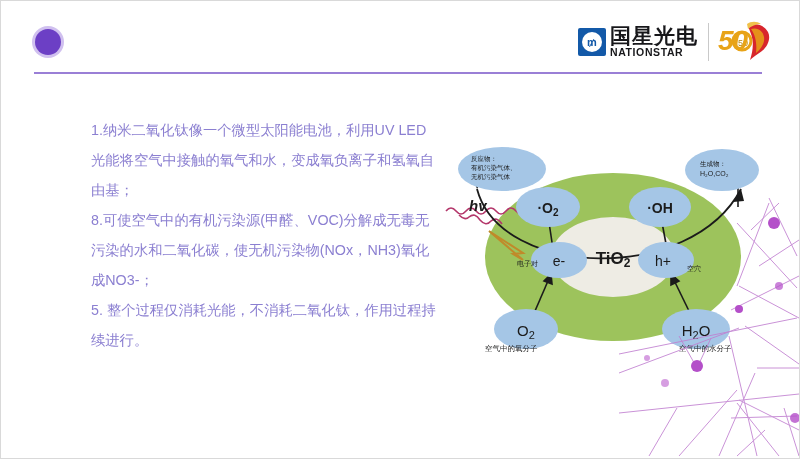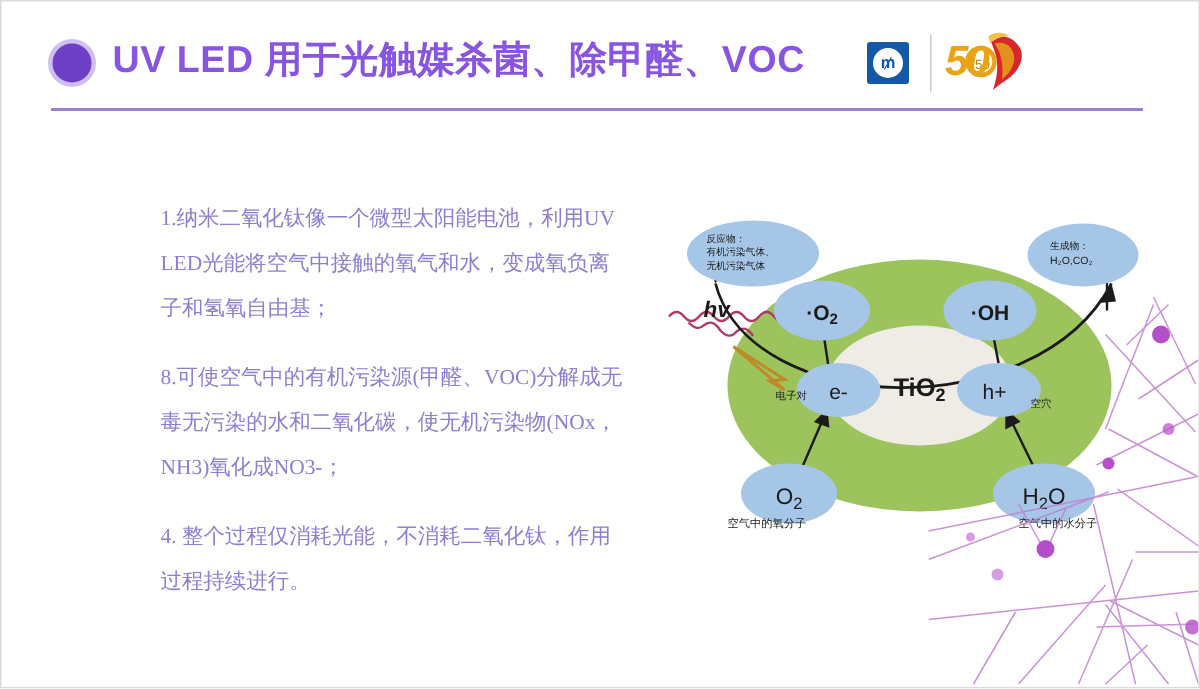--- a/index.html
+++ b/index.html
@@ -133,21 +133,21 @@
   
   #body-text {
     position: absolute;
     left: 90px;
     top: 114px;
     width: 345px;
     color: #8b7fd1;
     font-size: 14.3px;
     line-height: 30px;
   }
-  #body-text p { margin: 16px; font-family: Liberation Serif, serif; }
+  #body-text p { margin: 0; }
 
   
   #diagram {
     position: absolute;
     left: 440px;
     top: 128px;
     width: 345px;
     height: 235px;
   }
   #diagram svg { display: block; }
@@ -169,46 +169,49 @@
 </style>
 </head>
 <body>
 
 <div id="slide">
 
   <div id="header">
 
     <div id="title-bullet"></div>
 
-    <div id="title-text">UV LED 用于光触媒杀菌、除甲醛、VOC</div>
 
     <div id="title-rule"></div>
 
     <div id="brand">
       <div id="brand-mark">
         <div class="disc">₥</div>
+      </div>
+      <div id="brand-names">
+        <div id="brand-cn">国星光电</div>
+        <div id="brand-en">NATIONSTAR</div>
       </div>
       <div id="brand-sep"></div>
       <div id="anniv">
         <div id="anniv-num">50</div>
         <svg width="56" height="44" viewBox="0 0 56 44">
           <path d="M30 6 C38 2, 46 5, 50 12 C53 18, 50 26, 44 31 C40 34, 35 37, 32 40 C35 31, 36 22, 33 14 Z" fill="#d8262c"></path>
           <path d="M33 9 C40 7, 45 11, 46 17 C47 23, 43 29, 38 33 C39 25, 38 16, 33 9 Z" fill="#e8a317" opacity=".85"></path>
           <path d="M29 4 C33 1, 39 1, 43 4 C38 4, 33 6, 30 9 Z" fill="#f0c14b"></path>
           <circle cx="24" cy="21" r="9" fill="none" stroke="#e8a317" stroke-width="3"></circle>
           <text x="20" y="26" font-size="9" fill="#b8860b" font-family="'Liberation Sans',sans-serif">50</text>
         </svg>
       </div>
     </div>
   </div>
 
   <div id="body-text">
     <p>1.纳米二氧化钛像一个微型太阳能电池，利用UV LED光能将空气中接触的氧气和水，变成氧负离子和氢氧自由基；</p>
     <p>8.可使空气中的有机污染源(甲醛、VOC)分解成无毒无污染的水和二氧化碳，使无机污染物(NOx，NH3)氧化成NO3-；</p>
-    <p>4. 整个过程仅消耗光能，不消耗二氧化钛，作用过程持续进行。</p>
+    <p>5. 整个过程仅消耗光能，不消耗二氧化钛，作用过程持续进行。</p>
   </div>
 
   <div id="diagram">
     <svg width="345" height="235" viewBox="0 0 345 235" xmlns="http://www.w3.org/2000/svg">
 
       <g>
         <ellipse cx="172" cy="128" rx="128" ry="84" fill="#9dc35c"></ellipse>
         <ellipse cx="172" cy="128" rx="62" ry="40" fill="#eeece4"></ellipse>
       </g>
 

